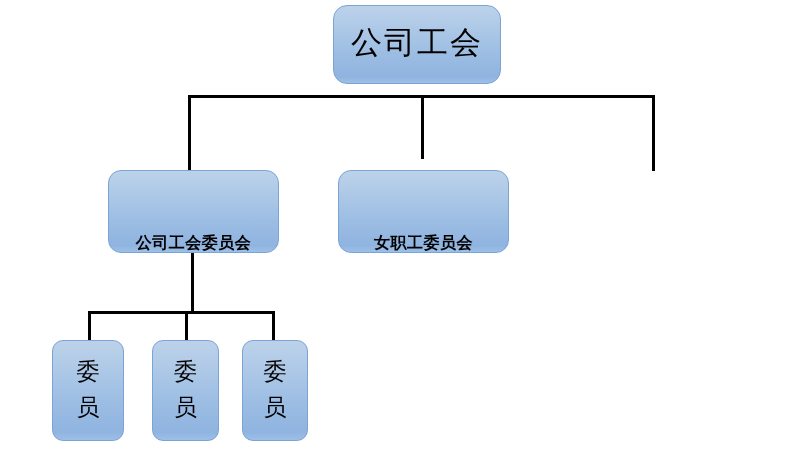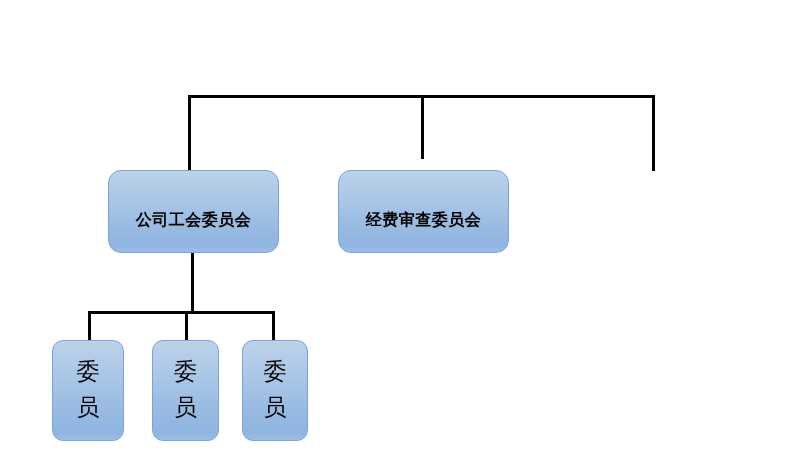--- a/index.html
+++ b/index.html
@@ -47,21 +47,21 @@
     padding-bottom: 4px;
   }
 
   .node-mid {
     top: 170px;
     width: 171px;
     height: 83px;
     font-size: 16px;
     font-weight: 700;
     letter-spacing: 0.5px;
-    align-items: center;
+    align-items: flex-end;
   }
   .node-mid .node-label {
     padding-top: 18px;
     width: 100%;
   }
   .node-mid-1 { left: 108px; }
   .node-mid-2 { left: 338px; }
   .node-mid-3 { left: 568px; }
 
   .node-leaf {
@@ -112,26 +112,29 @@
   <div class="conn conn-v drop-top-left"></div>
   <div class="conn conn-v drop-top-mid"></div>
   <div class="conn conn-v drop-top-right"></div>
 
   <div class="conn conn-v stem-lower"></div>
   <div class="conn conn-h bus-lower"></div>
   <div class="conn conn-v drop-low-left"></div>
   <div class="conn conn-v drop-low-mid"></div>
   <div class="conn conn-v drop-low-right"></div>
 
+  <div class="node node-root">
+    <span class="node-label">公司工会</span>
+  </div>
 
   <div class="node node-mid node-mid-1">
     <span class="node-label">公司工会委员会</span>
   </div>
   <div class="node node-mid node-mid-2">
-    <span class="node-label">经费审查委员会</span>
+    <span class="node-label">女职工委员会</span>
   </div>
 
   <div class="node node-leaf node-leaf-1">
     <span class="node-label">委
 员</span>
   </div>
   <div class="node node-leaf node-leaf-2">
     <span class="node-label">委
 员</span>
   </div>

